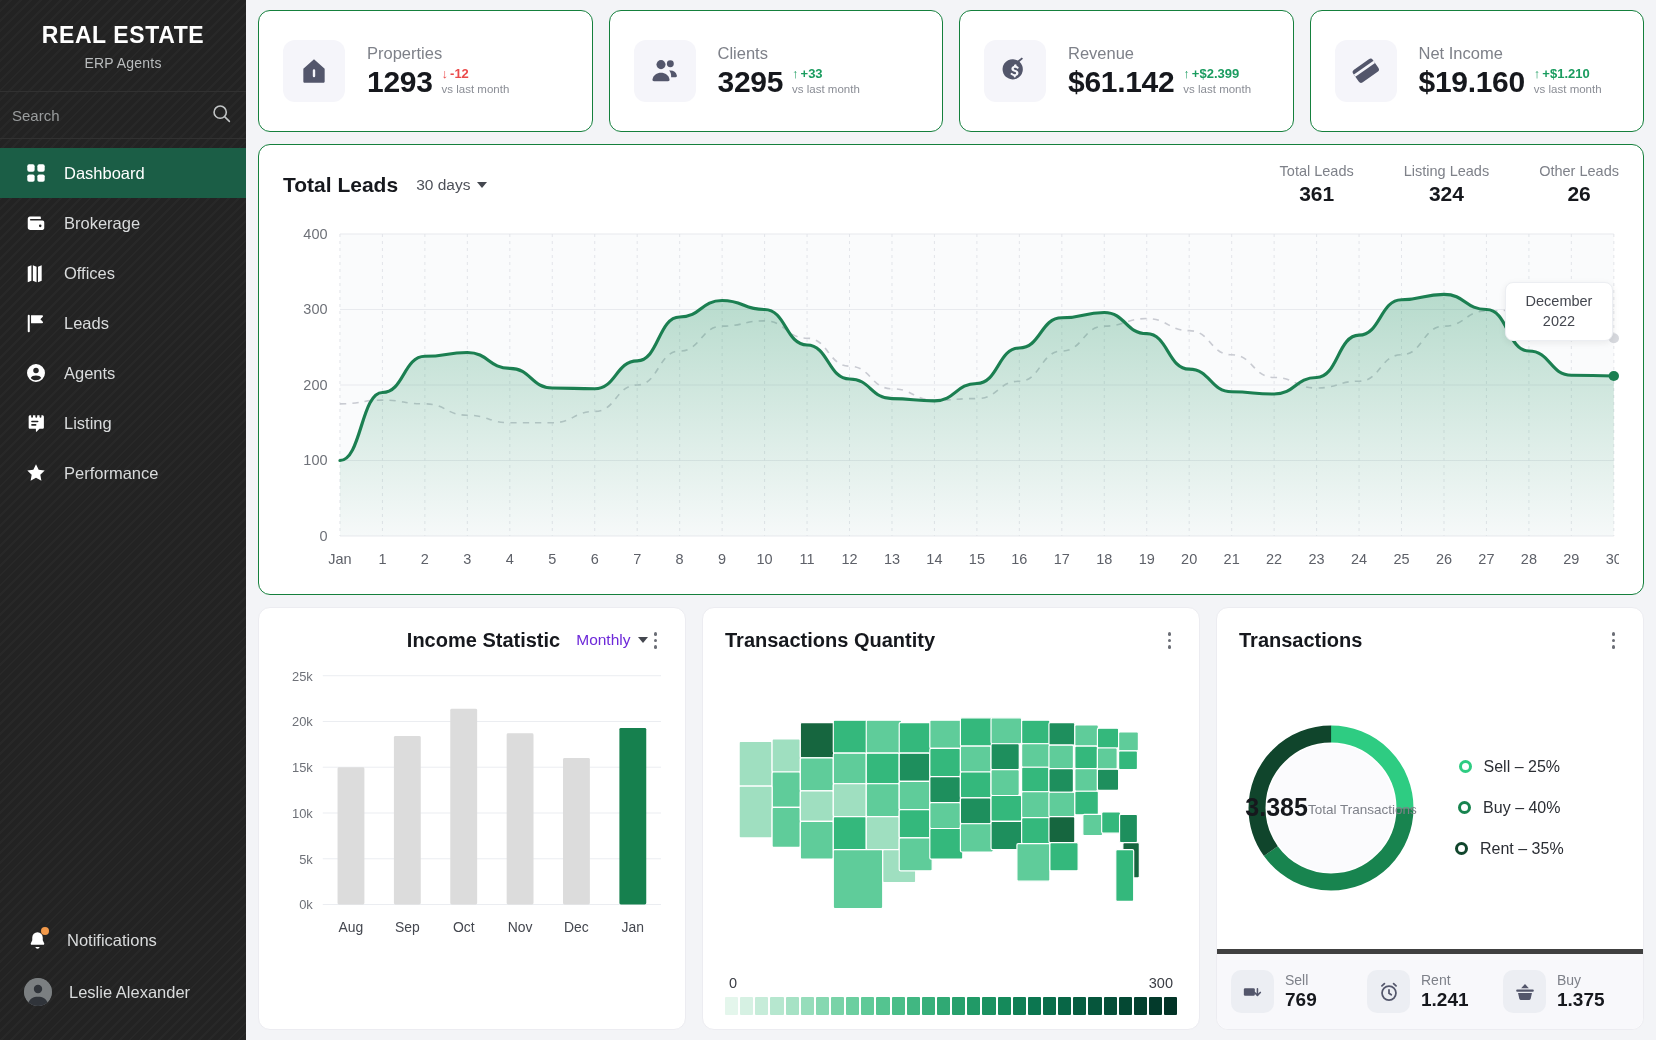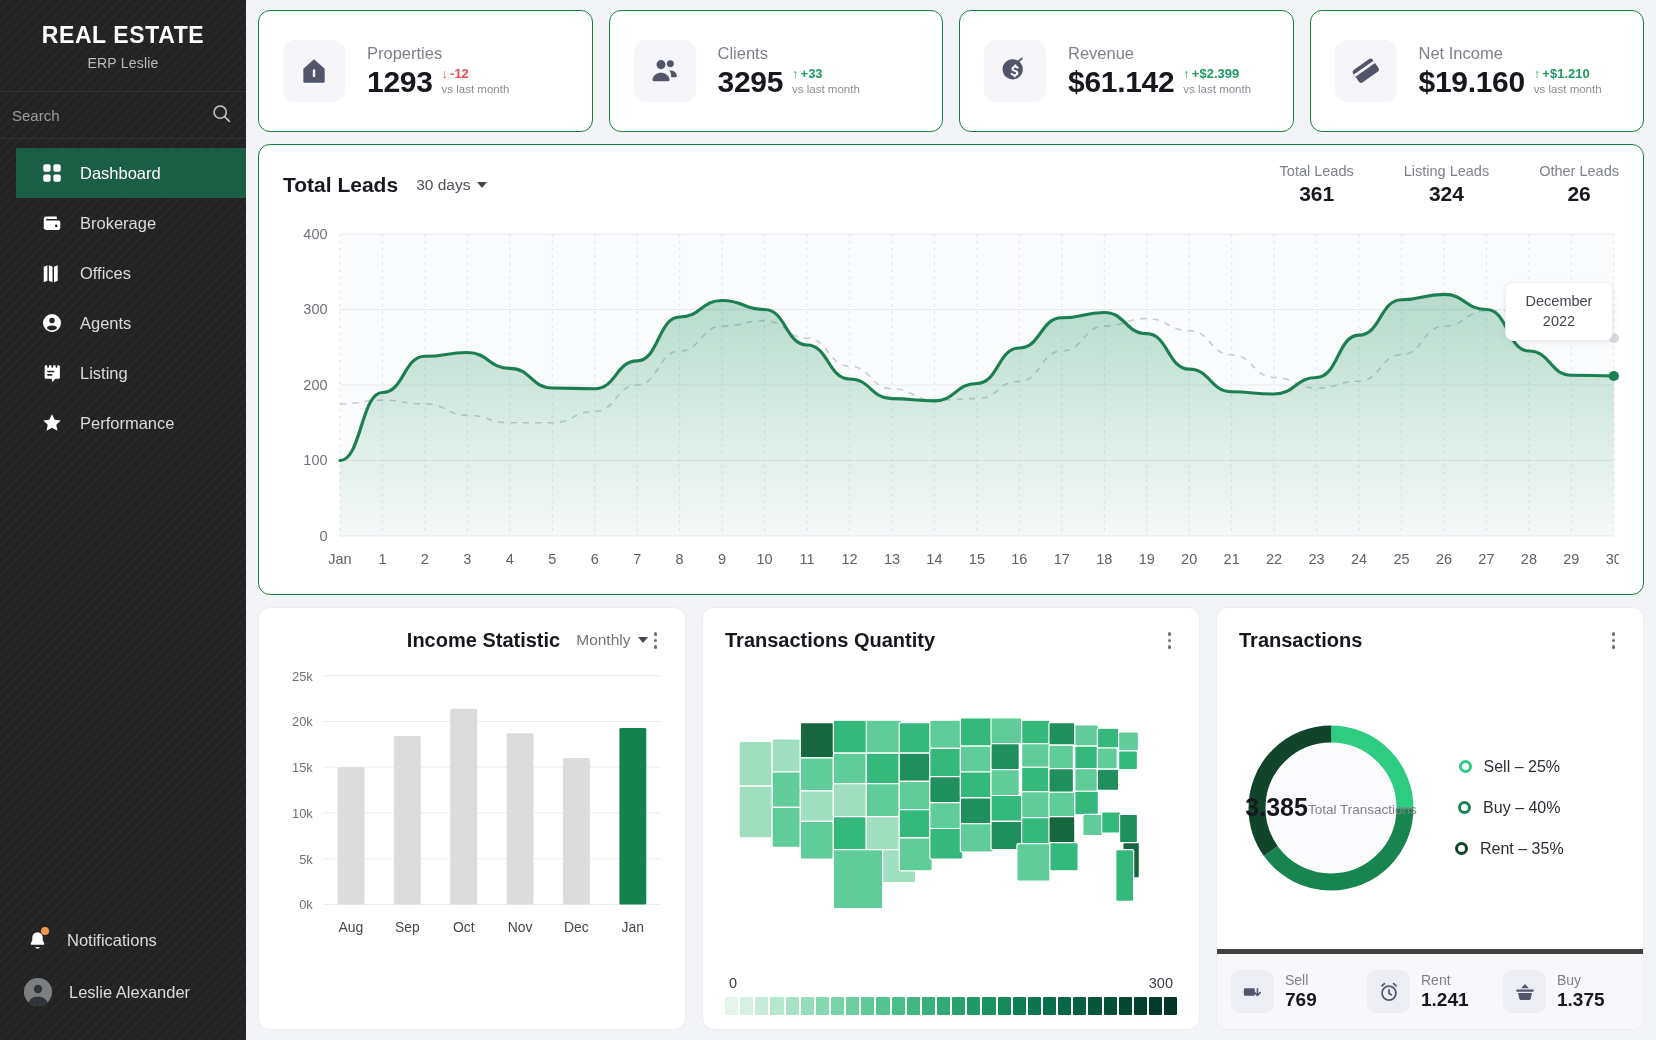--- a/index.html
+++ b/index.html
@@ -24,21 +24,21 @@
   .search-row {
     display: flex; align-items: center; height: 48px;
     border-top: 1px solid #313131; border-bottom: 1px solid #313131;
     padding: 0 18px 0 12px; margin-bottom: 4px;
   }
   .search-input {
     flex: 1; background: transparent; border: 0; outline: none;
     color: #d5d7d8; font-size: 15px; font-family: inherit;
   }
   .search-input::placeholder { color: #9a9d9e; }
-  .nav { margin-top: 5px; padding-left: 16px; }
+  .nav { margin-top: 5px; }
   .nav-item {
     display: flex; align-items: center; gap: 17px;
     height: 50px; padding-left: 24px; cursor: pointer;
     color: #d9dbdc; font-size: 16.5px;
   }
   .nav-item.active { background: #1b5e46; color: #fff; }
   .nav-item .ico { width: 23px; height: 23px; display: flex; align-items: center; justify-content: center; flex: 0 0 23px; }
   .nav-item svg { width: 22px; height: 22px; fill: #ffffff; }
   .sidebar-bottom { position: absolute; bottom: 22px; left: 0; right: 0; }
   .bot-item { display: flex; align-items: center; gap: 17px; height: 52px; padding-left: 24px; color: #d9dbdc; font-size: 16.5px; cursor: pointer; }
@@ -78,21 +78,21 @@
   .leads-chart { position: relative; height: 370px; margin-top: 10px; }
 
   
   .bottom-row { display: flex; gap: 16px; flex: 1; }
   .b-card { border-radius: 12px; background: #fff; border: 1px solid #ececf1; display: flex; flex-direction: column; }
   .income-card { width: 428px; flex: 0 0 428px; padding: 20px 22px 14px; align-items: flex-end; }
   .trans-qty-card { flex: 1; padding: 20px 22px 14px; gap: 12px; }
   .transactions-card { width: 428px; flex: 0 0 428px; }
   .b-head { display: flex; align-items: center; }
   .b-title { font-size: 20px; font-weight: bold; color: #16181d; }
-  .b-range { margin-left: 16px; font-size: 15.5px; color: #737373; display: flex; align-items: center; gap: 7px; cursor: pointer; }
+  .b-range { margin-left: 16px; font-size: 15.5px; color: #6d28d9; display: flex; align-items: center; gap: 7px; cursor: pointer; }
   .kebab { margin-left: auto; display: flex; flex-direction: column; gap: 3px; padding: 4px 6px; cursor: pointer; }
   .kebab i { width: 3.5px; height: 3.5px; border-radius: 50%; background: #6b6e76; display: block; }
 
   .map-legend { margin-top: 4px; }
   .map-legend-nums { display: flex; justify-content: space-between; font-size: 14.5px; color: #3a3d44; padding: 0 4px 6px; }
   .legend-bar { display: flex; gap: 2px; height: 18px; }
   .legend-bar span { flex: 1; border-radius: 1px; }
 
   .donut-wrap { display: flex; align-items: center; padding: 14px 0 0 6px; gap: 6px; flex: 1; }
   .donut { position: relative; width: 180px; height: 180px; flex: 0 0 180px; margin-left: 18px;}
@@ -120,21 +120,21 @@
   svg text { font-family: "Liberation Sans", sans-serif; }
 </style>
 </head>
 <body>
 
 <div class="app">
 
   <aside class="sidebar">
     <div class="brand">
       <div class="brand-title">REAL ESTATE</div>
-      <div class="brand-sub">ERP Leslie</div>
+      <div class="brand-sub">ERP Agents</div>
     </div>
 
     <div class="search-row">
       <input class="search-input" placeholder="Search" style="">
       <span>
         <svg width="21" height="21" viewBox="0 0 24 24" fill="none" stroke="#c2c5c6" stroke-width="1.8">
           <circle cx="10.5" cy="10.5" r="7"></circle>
             <line x1="15.8" y1="15.8" x2="21" y2="21" stroke-linecap="round"></line>
         </svg>
       </span>
@@ -160,20 +160,29 @@
         </span>
         <span>Brokerage</span>
       </div>
       <div class="nav-item">
         <span class="ico">
           <svg viewBox="0 0 24 24">
               <path d="M3 5.2l4-1.6v16.8l-4 1.6V5.2zm5.6-1.6l4 1.6v16.8l-4-1.6V3.6zm5.6 1.6l4-1.6v16.8l-4 1.6V5.2z"></path>
             </svg>
         </span>
         <span>Offices</span>
+      </div>
+      <div class="nav-item">
+        <span class="ico">
+          <svg viewBox="0 0 24 24">
+              <rect x="3" y="3" width="2.2" height="19" rx="1"></rect>
+              <path d="M6.6 3.6h12.1c.9 0 1.3 1 .7 1.6l-2.6 2.7 2.6 2.7c.6.6.2 1.6-.7 1.6H6.6V3.6z"></path>
+            </svg>
+        </span>
+        <span>Leads</span>
       </div>
       <div class="nav-item">
         <span class="ico">
           <svg viewBox="0 0 24 24">
               <path d="M12 2.2A9.8 9.8 0 1012 21.8 9.8 9.8 0 0012 2.2zm0 4.2a3 3 0 110 6 3 3 0 010-6zm0 13.6c-2.3 0-4.4-1-5.7-2.6.5-1.8 3-2.7 5.7-2.7s5.2.9 5.7 2.7A7.4 7.4 0 0112 20z"></path>
             </svg>
         </span>
         <span>Agents</span>
       </div>
       <div class="nav-item">

